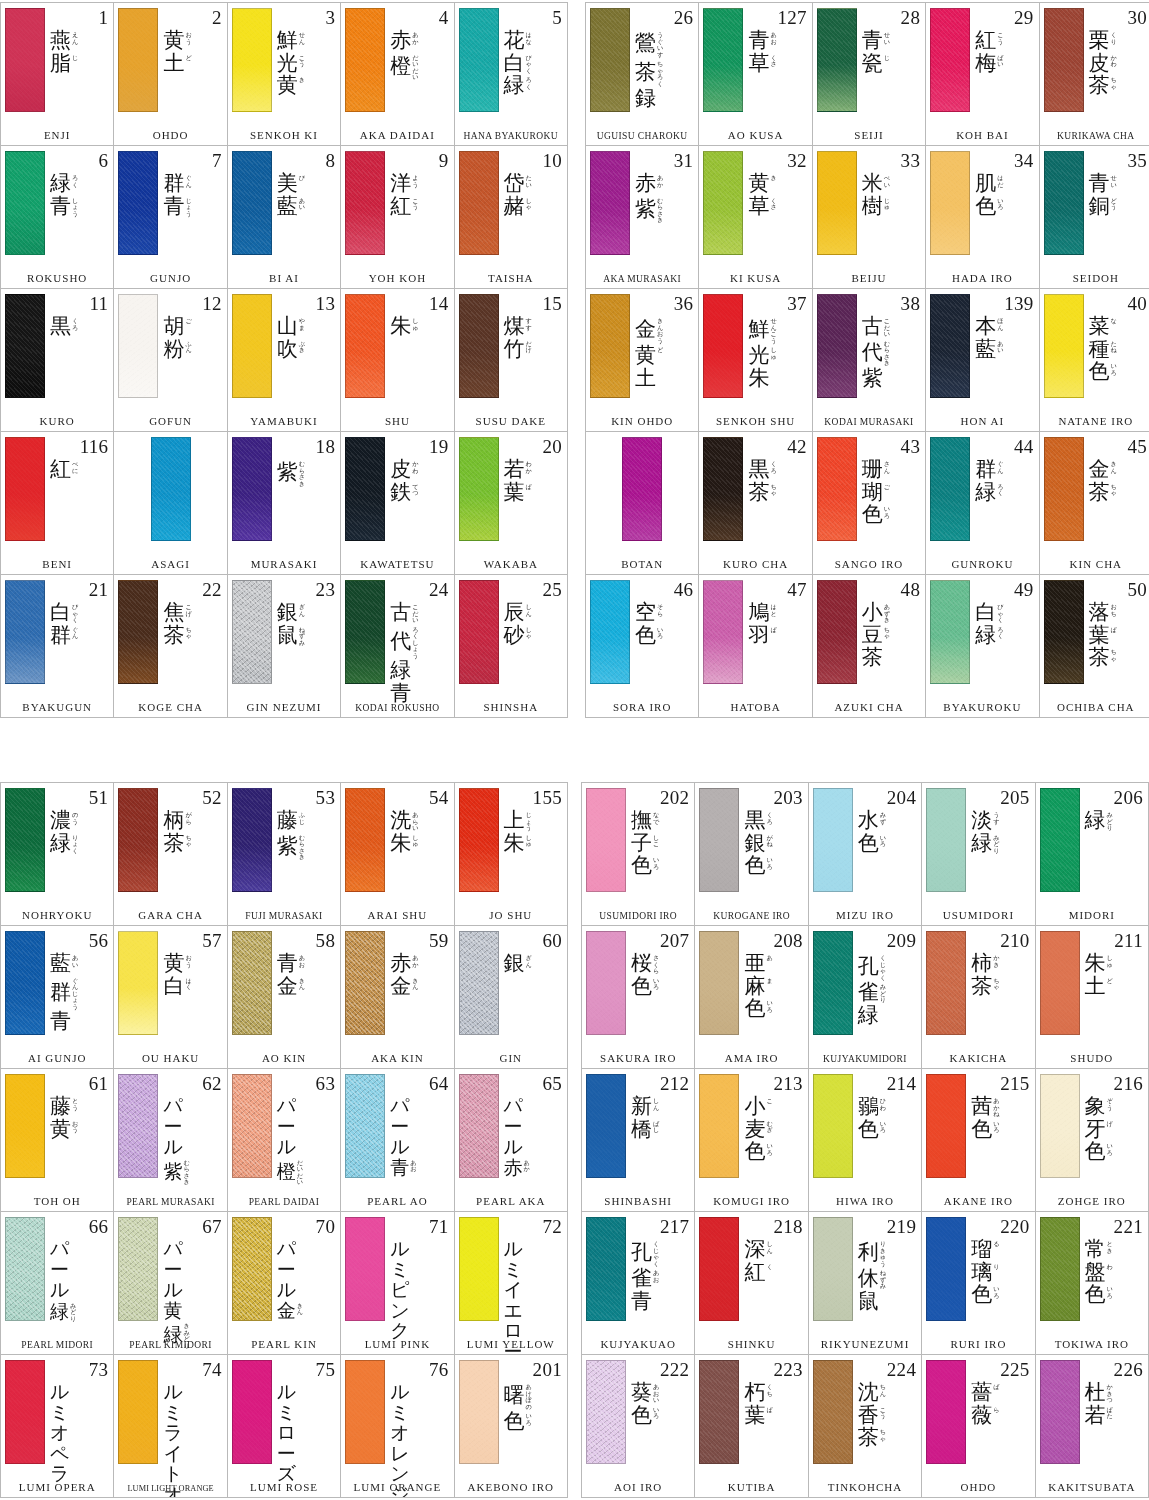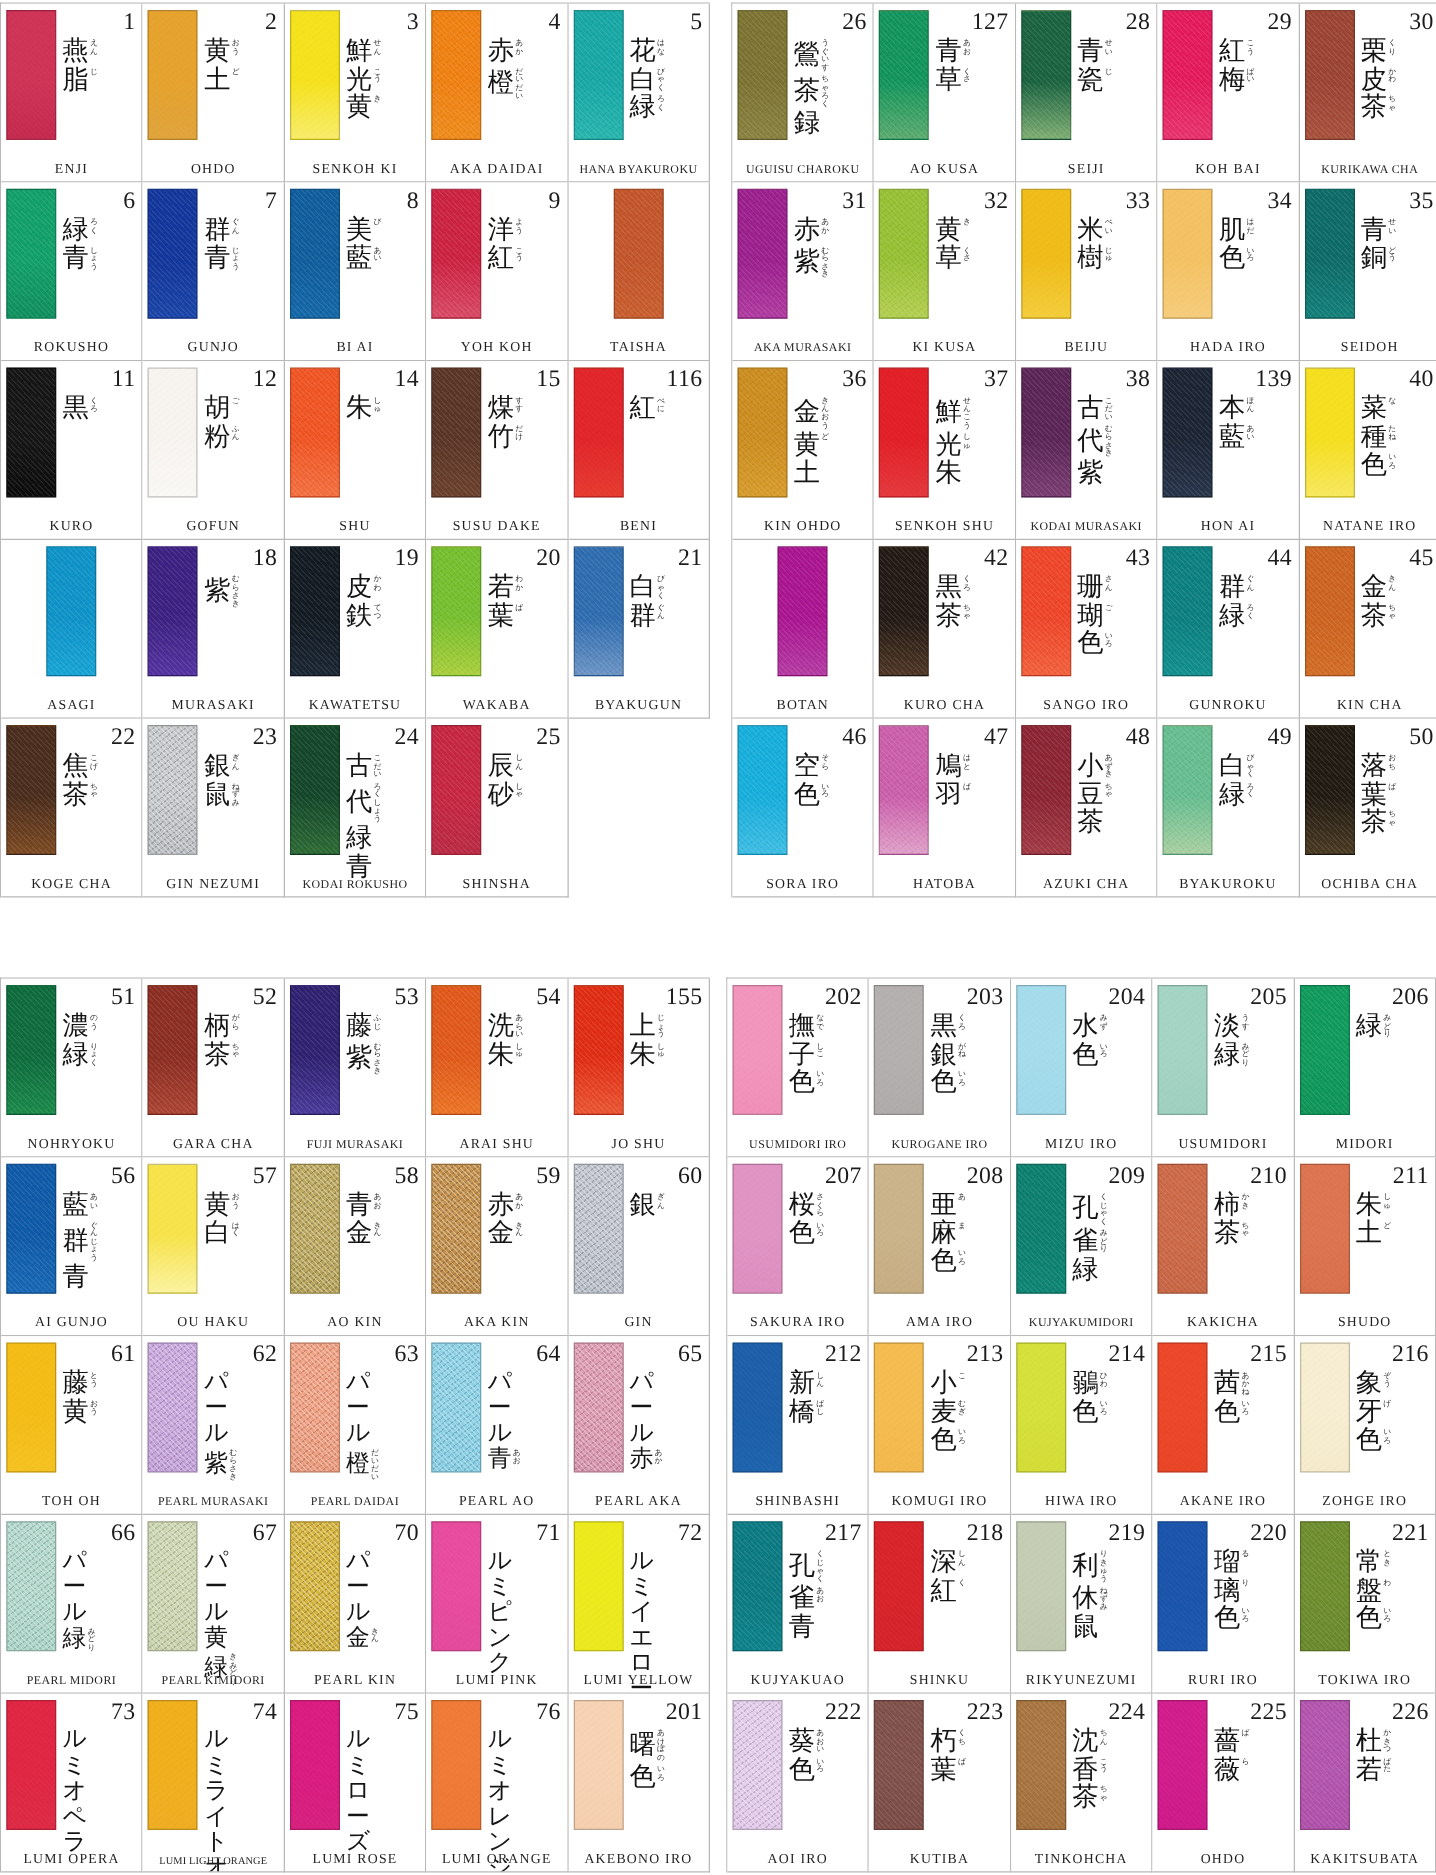--- a/index.html
+++ b/index.html
@@ -391,20 +391,39 @@
                 </span>
               </div>
             </div>
           </div>
         </div>
         <div class="romaji">YOH KOH</div>
       </div>
       <div class="cell">
         <div class="cell-body">
           <div class="swatch normal" style="background: linear-gradient(rgb(195, 85, 42) 0%, rgb(195, 85, 42) 55%, rgb(201, 94, 46) 100%);"></div>
+          <div class="cell-text">
+            <div class="num">10</div>
+            <div class="kanji-col">
+              <div class="kanji-row">
+                <span class="kanji-ch">岱</span>
+                <span class="furi">
+                  <span>た</span>
+                  <span>い</span>
+                </span>
+              </div>
+              <div class="kanji-row">
+                <span class="kanji-ch">赭</span>
+                <span class="furi">
+                  <span>し</span>
+                  <span>ゃ</span>
+                </span>
+              </div>
+            </div>
+          </div>
         </div>
         <div class="romaji">TAISHA</div>
       </div>
       <div class="cell">
         <div class="cell-body">
           <div class="swatch normal" style="background: linear-gradient(rgb(21, 21, 21) 0%, rgb(21, 21, 21) 55%, rgb(12, 12, 12) 100%);"></div>
           <div class="cell-text">
             <div class="num">11</div>
             <div class="kanji-col">
               <div class="kanji-row">
@@ -435,20 +454,45 @@
                 <span class="kanji-ch">粉</span>
                 <span class="furi">
                   <span>ふ</span>
                   <span>ん</span>
                 </span>
               </div>
             </div>
           </div>
         </div>
         <div class="romaji">GOFUN</div>
+      </div>
+      <div class="cell">
+        <div class="cell-body">
+          <div class="swatch flat" style="background: linear-gradient(rgb(242, 199, 32) 0%, rgb(242, 199, 32) 55%, rgb(240, 198, 44) 100%);"></div>
+          <div class="cell-text">
+            <div class="num">13</div>
+            <div class="kanji-col">
+              <div class="kanji-row">
+                <span class="kanji-ch">山</span>
+                <span class="furi">
+                  <span>や</span>
+                  <span>ま</span>
+                </span>
+              </div>
+              <div class="kanji-row">
+                <span class="kanji-ch">吹</span>
+                <span class="furi">
+                  <span>ぶ</span>
+                  <span>き</span>
+                </span>
+              </div>
+            </div>
+          </div>
+        </div>
+        <div class="romaji">YAMABUKI</div>
       </div>
       <div class="cell">
         <div class="cell-body">
           <div class="swatch normal" style="background: linear-gradient(rgb(240, 85, 35) 0%, rgb(240, 85, 35) 55%, rgb(244, 112, 64) 100%);"></div>
           <div class="cell-text">
             <div class="num">14</div>
             <div class="kanji-col">
               <div class="kanji-row">
                 <span class="kanji-ch">朱</span>
                 <span class="furi">

